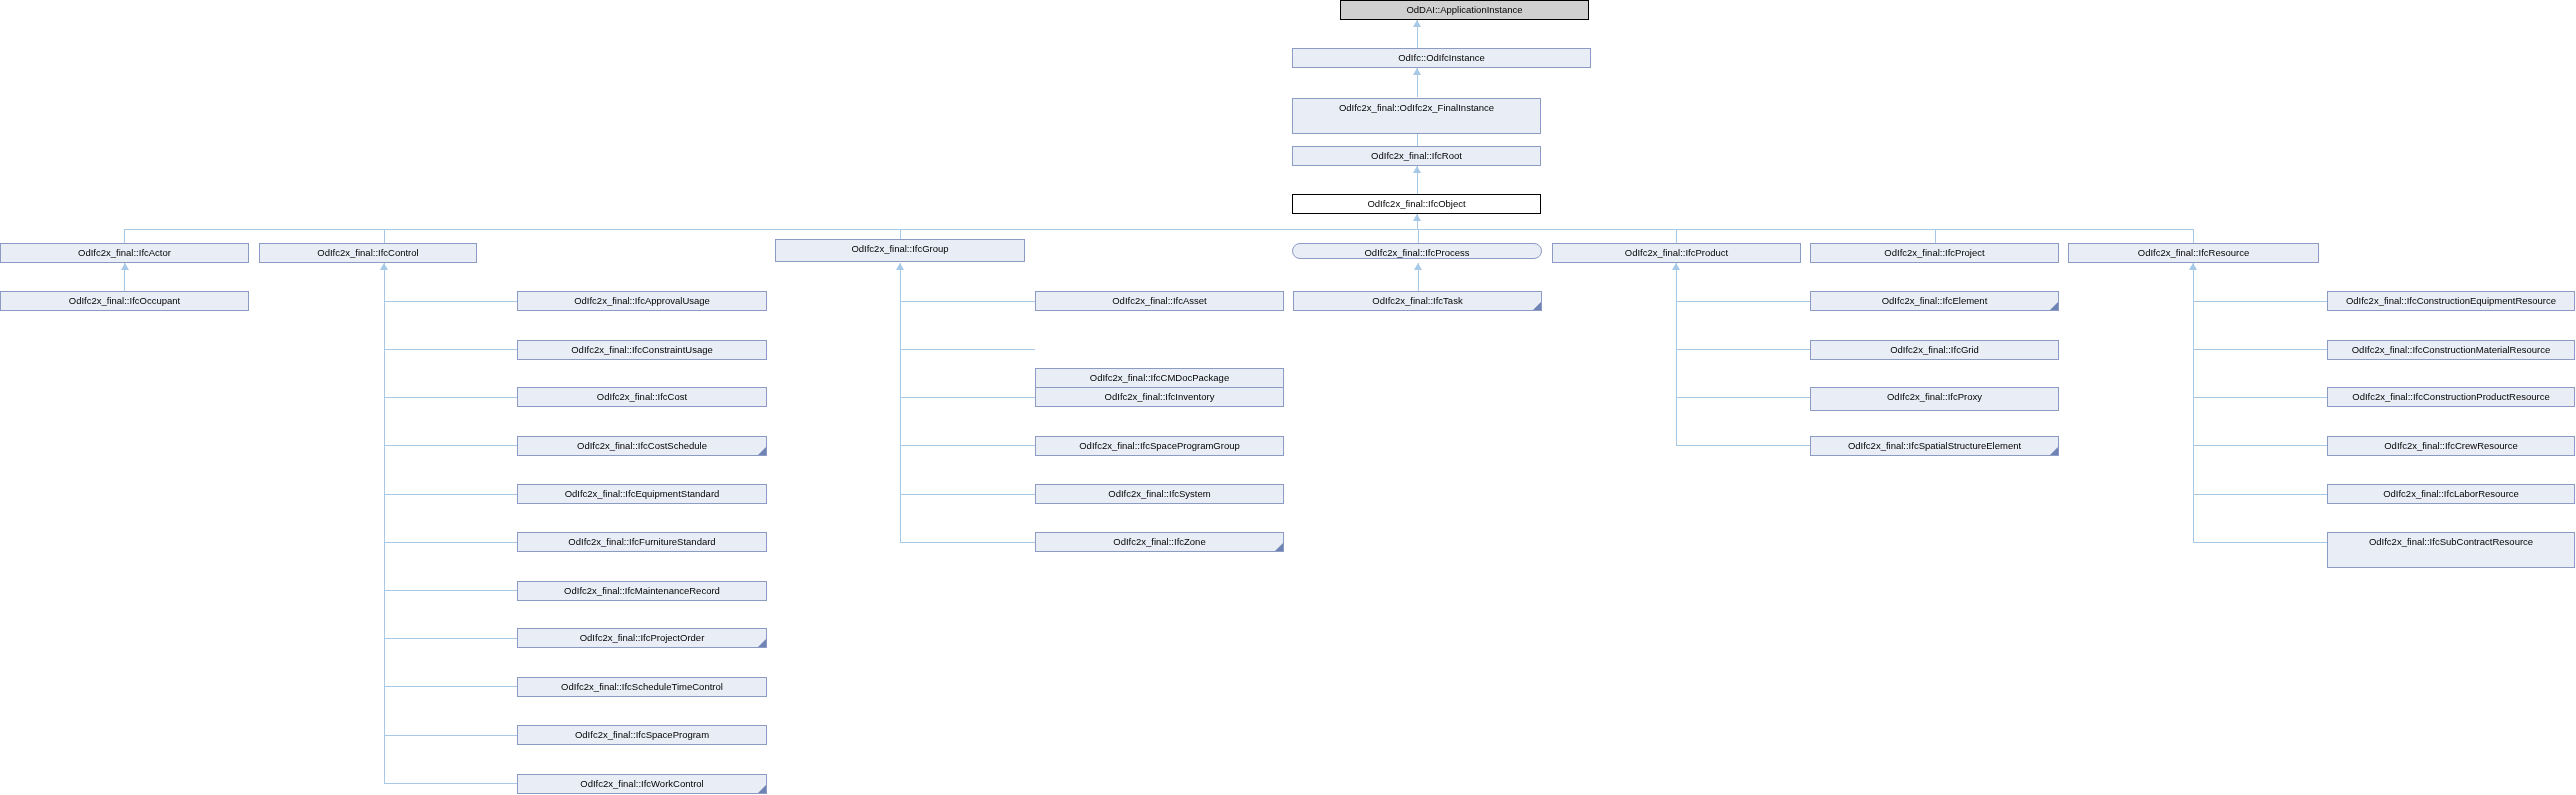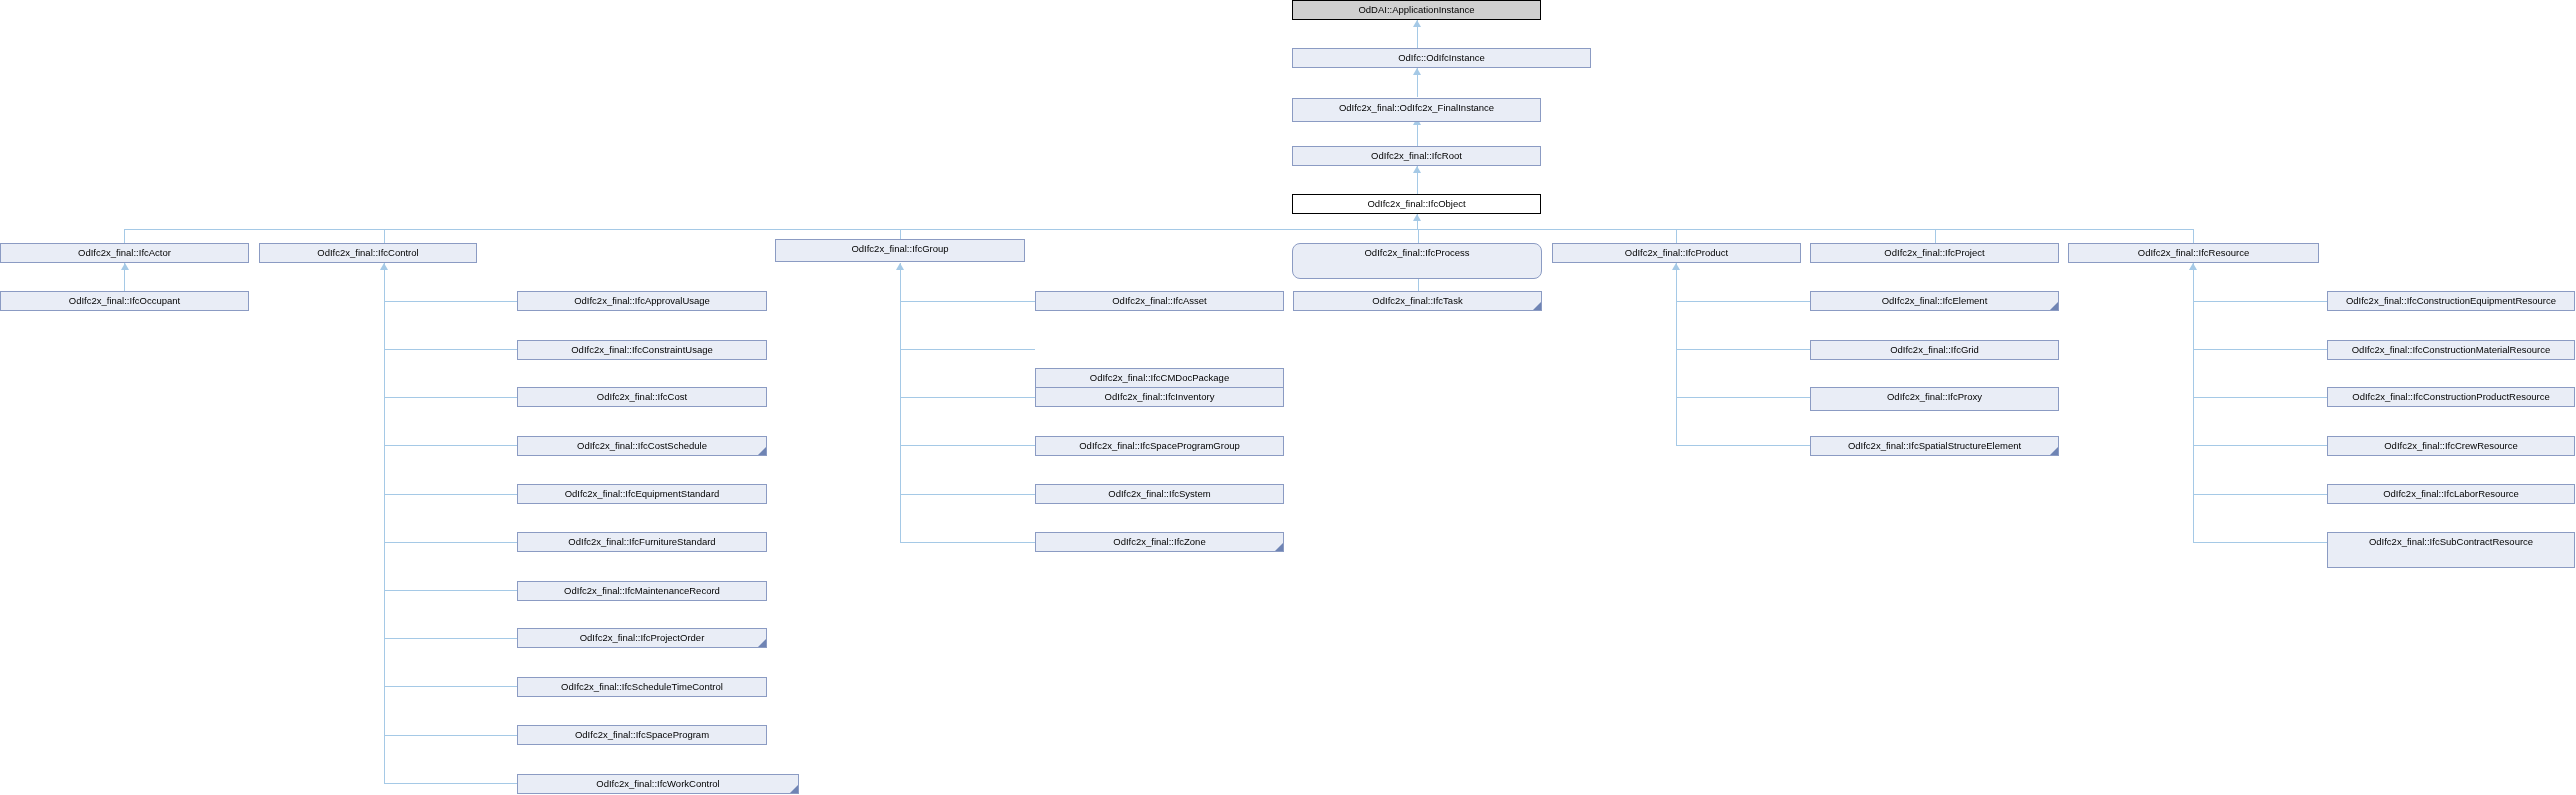--- a/index.html
+++ b/index.html
@@ -17,20 +17,21 @@
     position: absolute;
     box-sizing: border-box;
     background: var(--node-fill);
     border: 0.9px solid var(--node-border);
     overflow: hidden;
     cursor: pointer;
   }
   .node.gray {
     background: var(--gray-fill);
     border-color: var(--gray-border);
+    margin-left: 48px;
   }
   .node.current {
     background: var(--current-fill);
     border-color: var(--current-border);
   }
   .node-label {
     display: block;
     width: 100%;
     height: 100%;
     text-align: center;
@@ -127,39 +128,39 @@
     <div class="edge-h" style="left: 2193px; top: 397px; width: 134px;"></div>
     <div class="edge-h" style="left: 2193px; top: 445px; width: 134px;"></div>
     <div class="edge-h" style="left: 2193px; top: 494px; width: 134px;"></div>
     <div class="edge-h" style="left: 2193px; top: 542px; width: 134px;"></div>
     <div class="node gray" style="left: 1292px; top: 0px; width: 249px; height: 20px;">
       <span class="node-label">OdDAI::ApplicationInstance</span>
     </div>
     <div class="node" style="left: 1292px; top: 48px; width: 299px; height: 20px;">
       <span class="node-label">OdIfc::OdIfcInstance</span>
     </div>
-    <div class="node" style="left: 1292px; top: 98px; width: 249px; height: 24px;">
+    <div class="node" style="left: 1292px; top: 98px; width: 249px; height: 36px;">
       <span class="node-label">OdIfc2x_final::OdIfc2x_FinalInstance</span>
     </div>
     <div class="node" style="left: 1292px; top: 146px; width: 249px; height: 20px;">
       <span class="node-label">OdIfc2x_final::IfcRoot</span>
     </div>
     <div class="node current" style="left: 1292px; top: 194px; width: 249px; height: 20px;">
       <span class="node-label">OdIfc2x_final::IfcObject</span>
     </div>
     <div class="node" style="left: 0px; top: 243px; width: 249px; height: 20px;">
       <span class="node-label">OdIfc2x_final::IfcActor</span>
     </div>
     <div class="node" style="left: 259px; top: 243px; width: 218px; height: 20px;">
       <span class="node-label">OdIfc2x_final::IfcControl</span>
     </div>
     <div class="node" style="left: 775px; top: 239px; width: 250px; height: 23px;">
       <span class="node-label">OdIfc2x_final::IfcGroup</span>
     </div>
-    <div class="node" style="left: 1292px; top: 243px; width: 250px; height: 36px; border-radius: 8px;">
+    <div class="node" style="left: 1292px; top: 243px; width: 250px; height: 16px; border-radius: 8px;">
       <span class="node-label">OdIfc2x_final::IfcProcess</span>
     </div>
     <div class="node" style="left: 1552px; top: 243px; width: 249px; height: 20px;">
       <span class="node-label">OdIfc2x_final::IfcProduct</span>
     </div>
     <div class="node" style="left: 1810px; top: 243px; width: 249px; height: 20px;">
       <span class="node-label">OdIfc2x_final::IfcProject</span>
     </div>
     <div class="node" style="left: 2068px; top: 243px; width: 251px; height: 20px;">
       <span class="node-label">OdIfc2x_final::IfcResource</span>
@@ -192,21 +193,21 @@
     <div class="node" style="left: 517px; top: 628px; width: 250px; height: 20px;">
       <span class="node-label">OdIfc2x_final::IfcProjectOrder</span>
       <div class="corner"></div>
     </div>
     <div class="node" style="left: 517px; top: 677px; width: 250px; height: 20px;">
       <span class="node-label">OdIfc2x_final::IfcScheduleTimeControl</span>
     </div>
     <div class="node" style="left: 517px; top: 725px; width: 250px; height: 20px;">
       <span class="node-label">OdIfc2x_final::IfcSpaceProgram</span>
     </div>
-    <div class="node" style="left: 517px; top: 774px; width: 282px; height: 20px;">
+    <div class="node" style="left: 517px; top: 774px; width: 250px; height: 20px;">
       <span class="node-label">OdIfc2x_final::IfcWorkControl</span>
       <div class="corner"></div>
     </div>
     <div class="node" style="left: 1035px; top: 291px; width: 249px; height: 20px;">
       <span class="node-label">OdIfc2x_final::IfcAsset</span>
     </div>
     <div class="node" style="left: 1035px; top: 340px; width: 249px; height: 20px; margin-top: 28px;">
       <span class="node-label">OdIfc2x_final::IfcCMDocPackage</span>
     </div>
     <div class="node" style="left: 1035px; top: 387px; width: 249px; height: 20px;">

